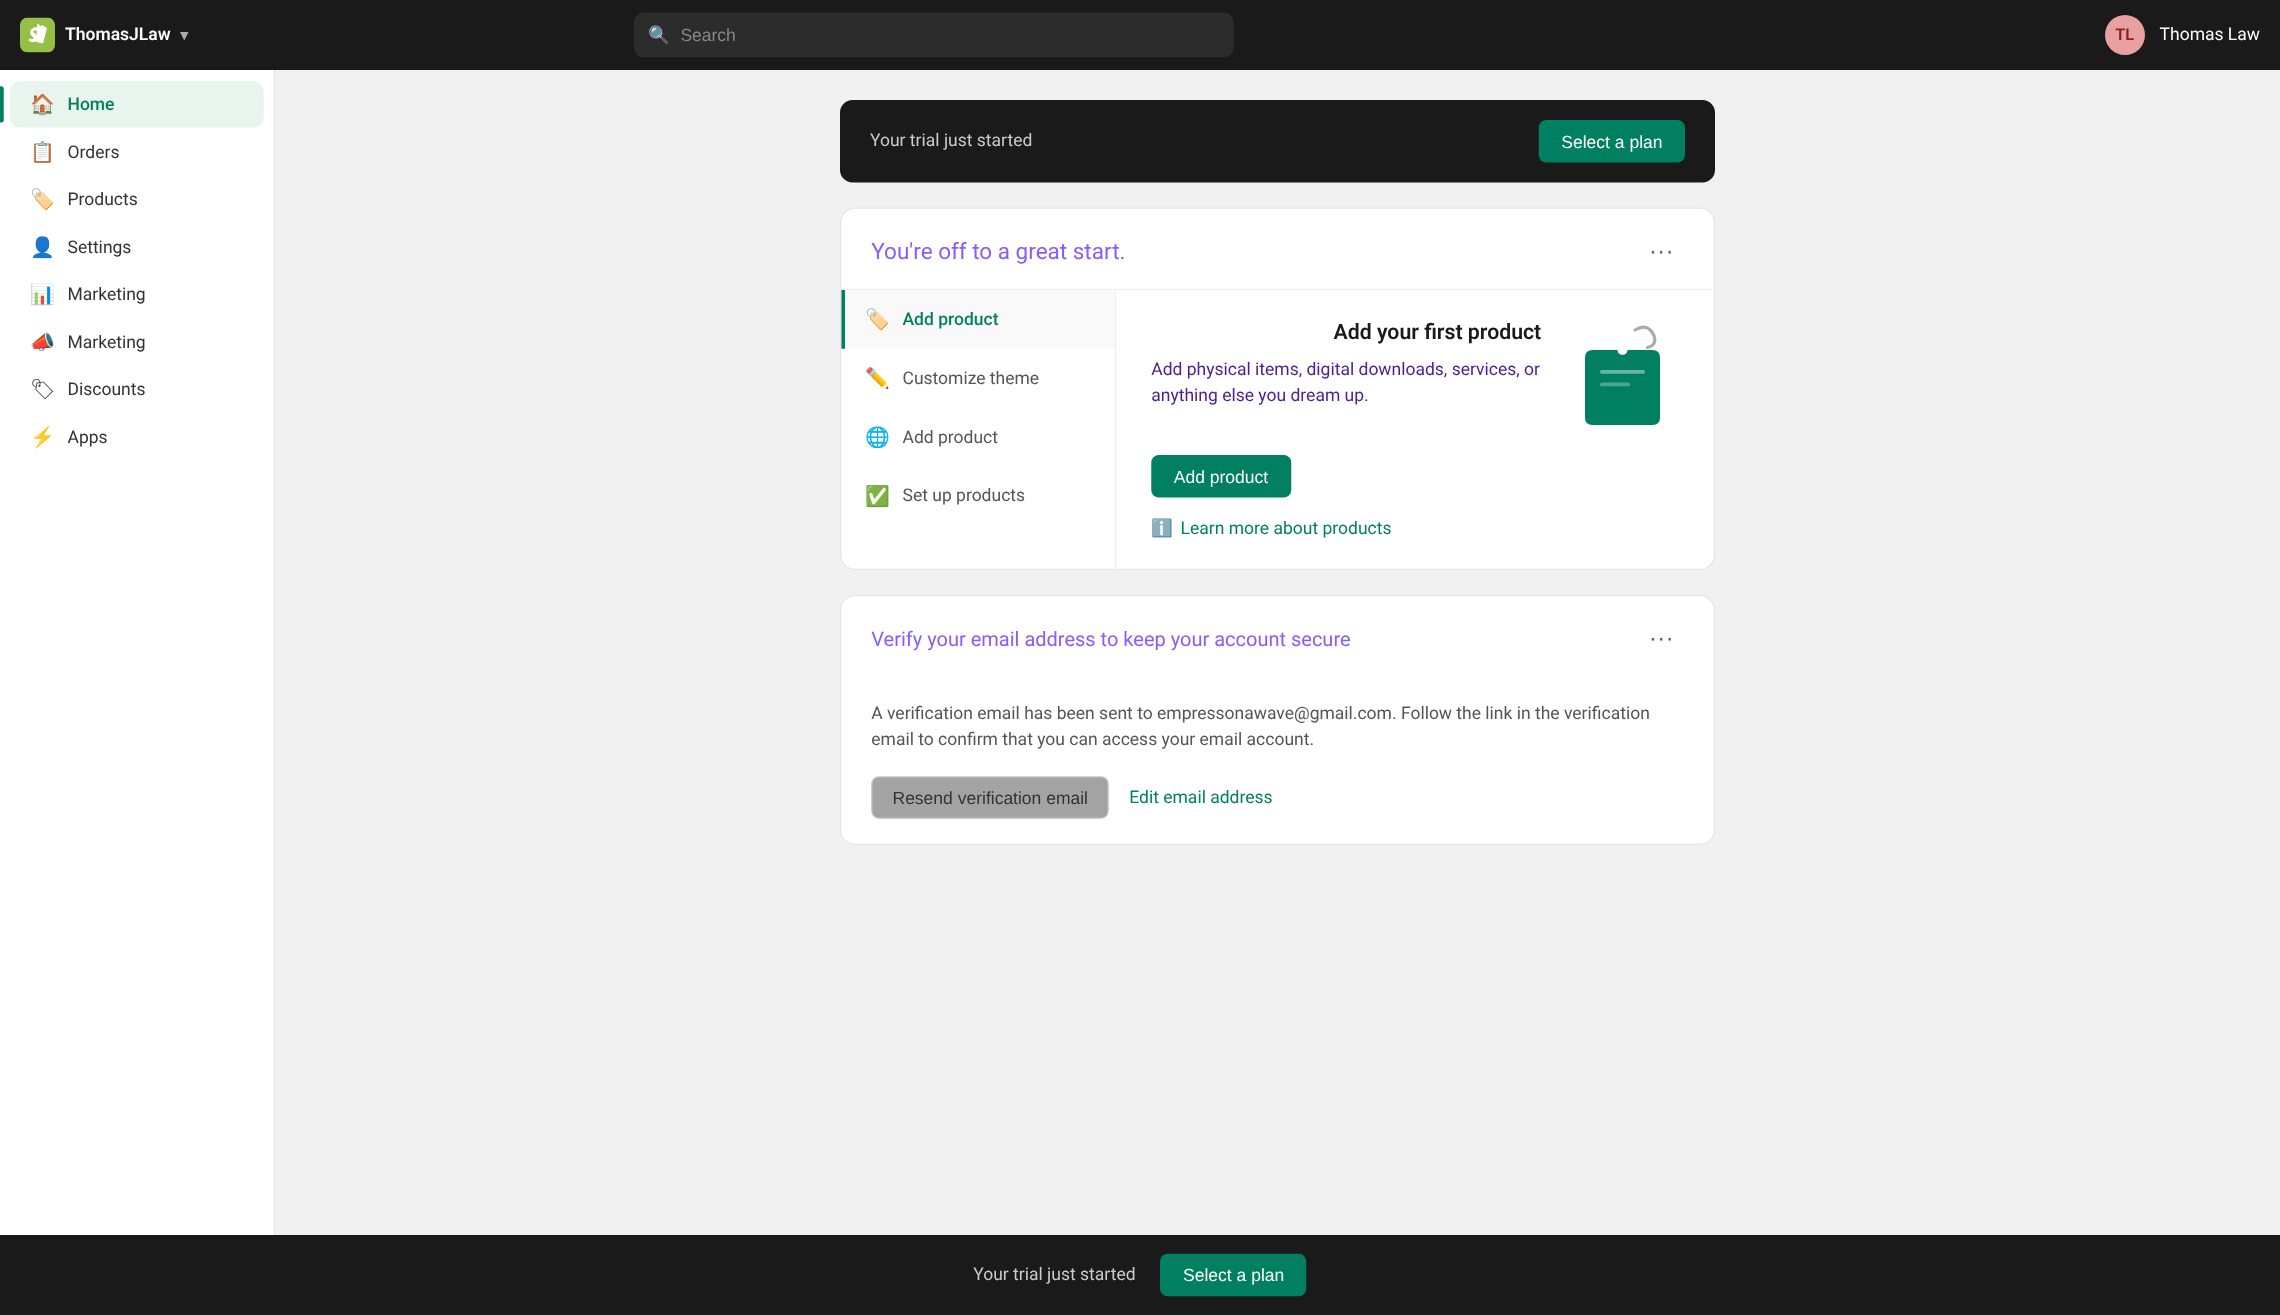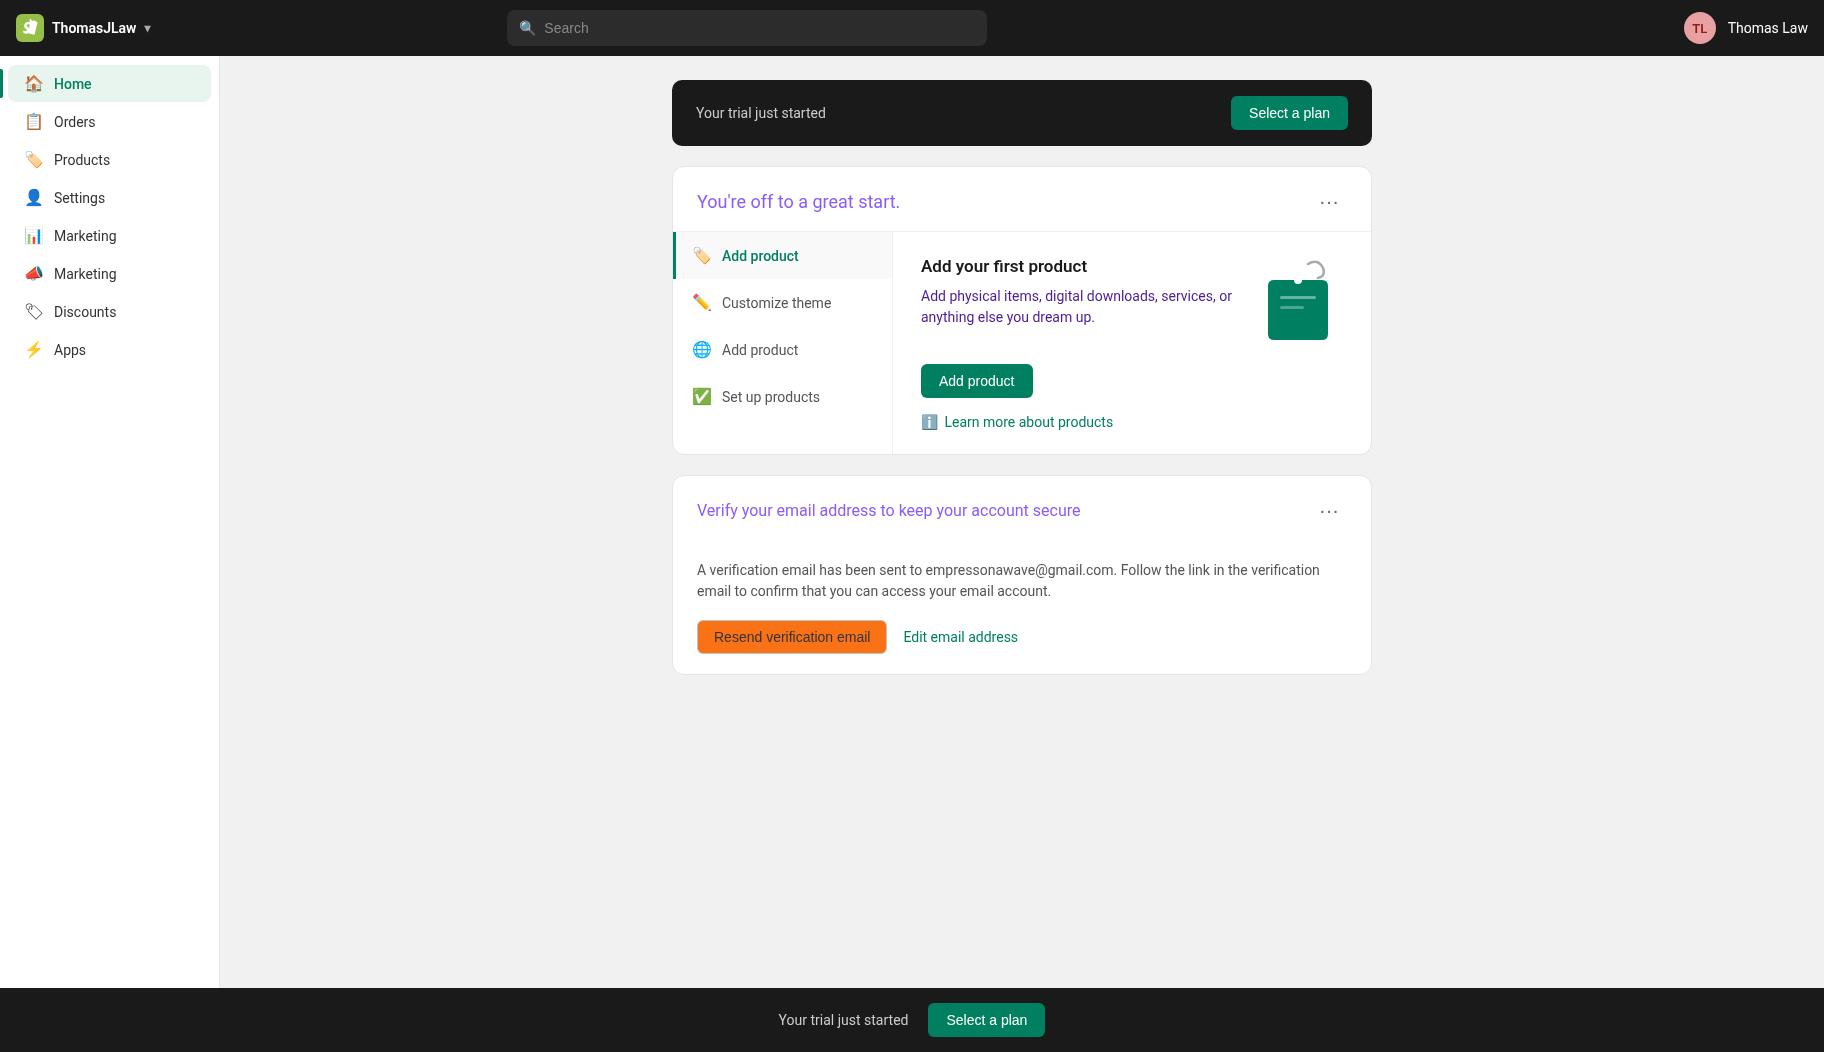--- a/index.html
+++ b/index.html
@@ -209,21 +209,21 @@
       color: #008060;
       font-weight: 500;
     }
     .step-icon { font-size: 16px; width: 20px; text-align: center; }
     .step-icon.green { color: #008060; }
     .step-icon.completed { color: #008060; }
 
     
     .step-content { flex: 1; padding: 24px 28px; display: flex; align-items: flex-start; justify-content: space-between; }
     .step-content-left { flex: 1; }
-    .step-content-title { font-size: 17px; font-weight: 600; color: #1a1a1a; margin-bottom: 10px; }
+    .step-content-title { font-size: 17px; font-weight: 600; color: #1a1a1a; margin-bottom: 10px; text-align: right; }
     .step-content-desc { font-size: 14px; color: #4c1d95; line-height: 1.5; margin-bottom: 36px; }
     .add-product-btn {
       background: #008060;
       color: #fff;
       border: none;
       border-radius: 6px;
       padding: 9px 18px;
       font-size: 14px;
       font-weight: 500;
       cursor: pointer;
@@ -245,21 +245,21 @@
       display: flex;
       align-items: center;
       justify-content: center;
     }
 
     
     .verify-card-body { padding: 20px 24px; }
     .verify-desc { font-size: 14px; color: #555; line-height: 1.5; margin-bottom: 18px; }
     .verify-actions { display: flex; align-items: center; gap: 16px; }
     .resend-btn {
-      background: #f97316;
+      background: #a3a3a3;
       border: 1px solid #c4c4c4;
       border-radius: 6px;
       padding: 8px 16px;
       font-size: 14px;
       cursor: pointer;
       color: #333;
     }
     .edit-email-link { color: #008060; font-size: 14px; text-decoration: none; cursor: pointer; }
 
     

